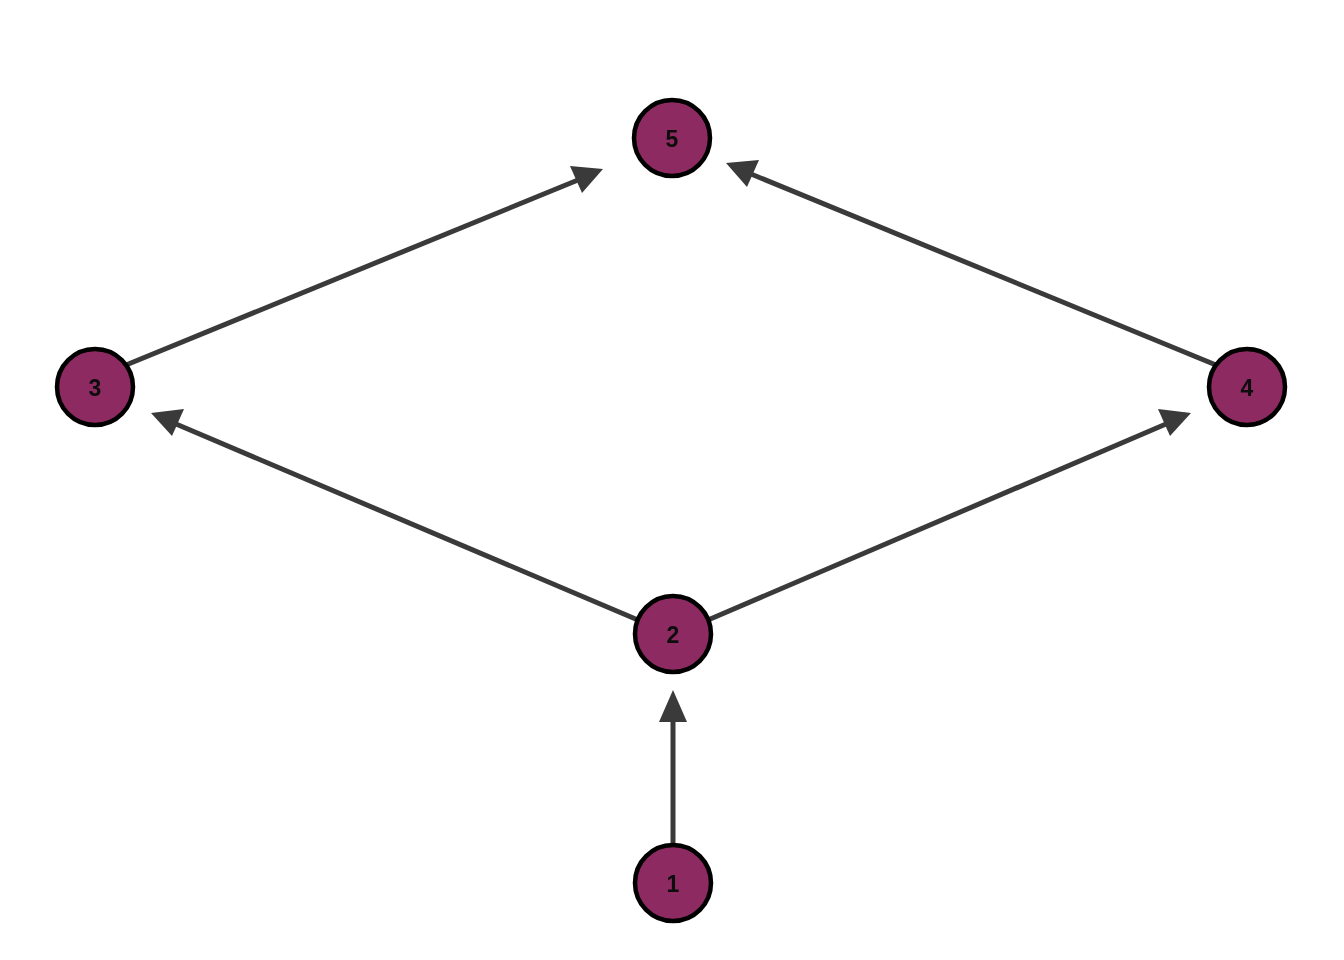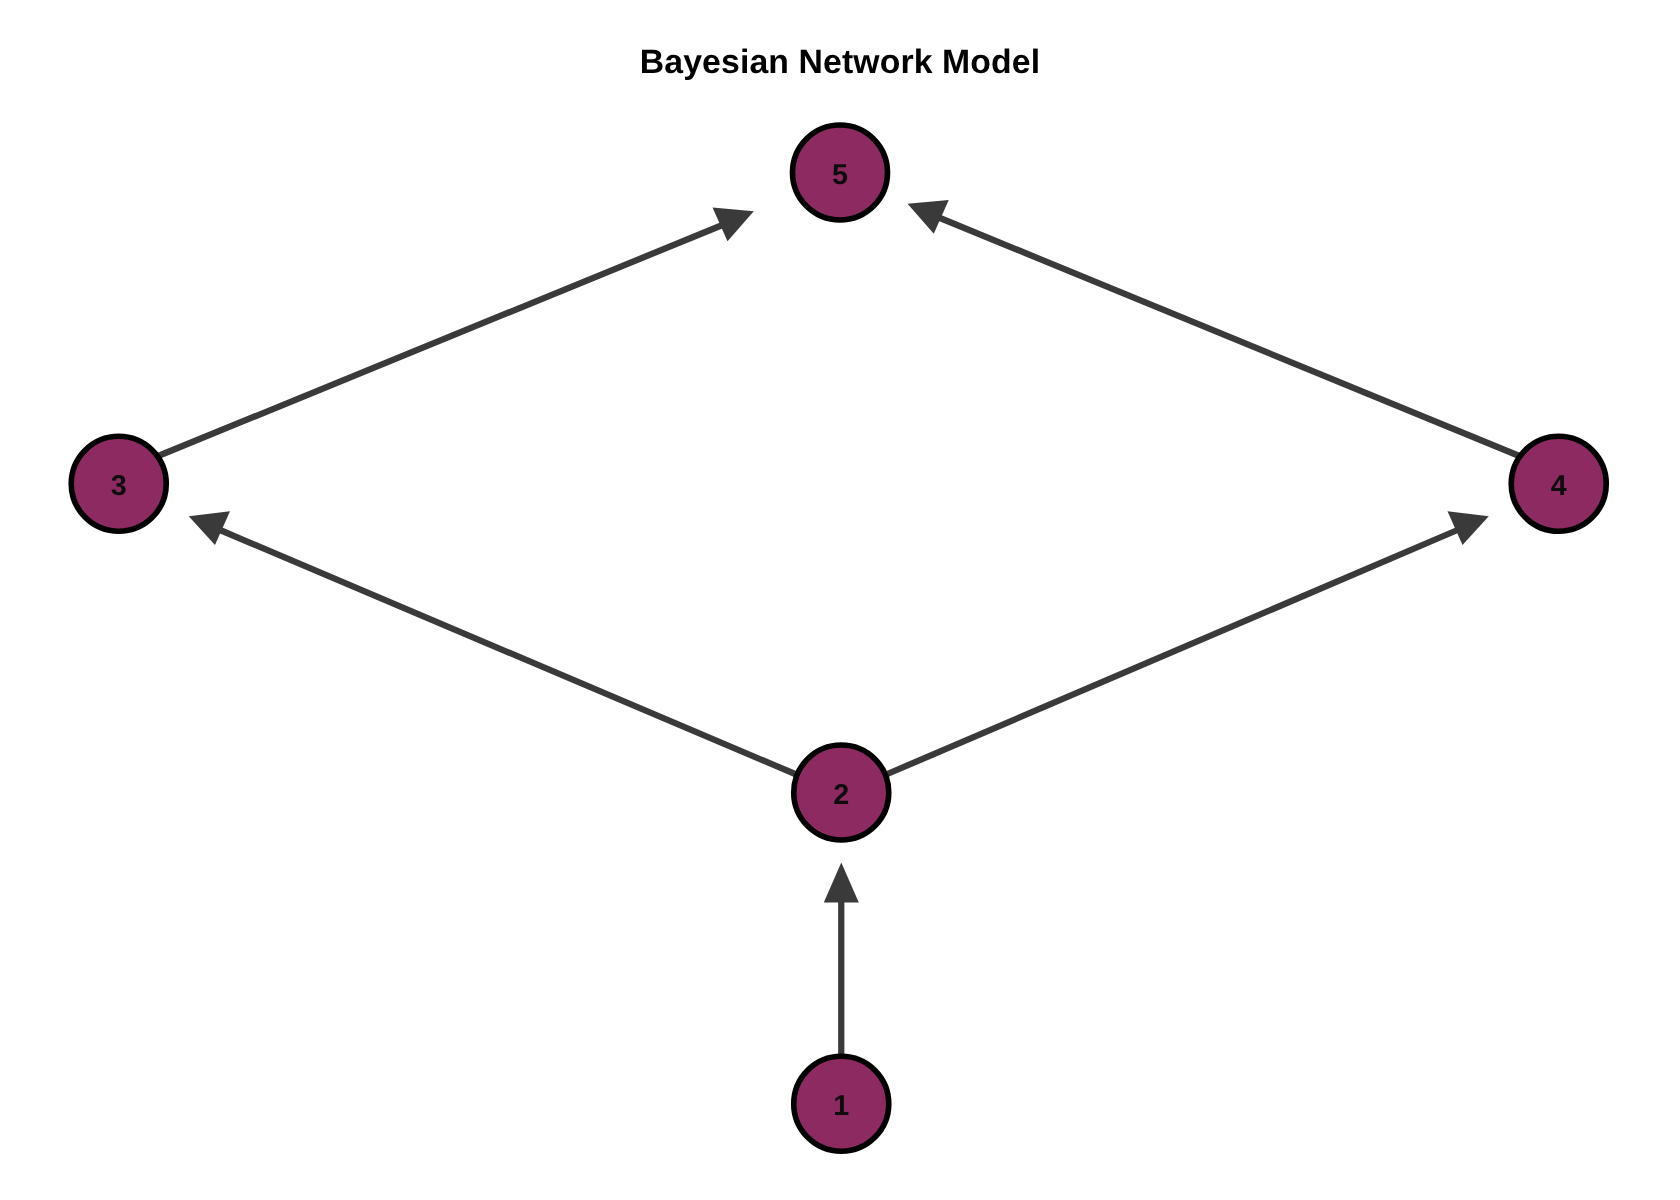--- a/index.html
+++ b/index.html
@@ -63,21 +63,20 @@
     text-anchor: middle;
     dominant-baseline: central;
     pointer-events: none;
   }
 </style>
 </head>
 <body style="background: rgb(255, 255, 255);">
 
 <div id="canvas" style="background: rgb(255, 255, 255);">
 
-  <div id="graph-title" style="color: rgb(0, 0, 0);">Bayesian Network Model</div>
 
   <svg id="network-svg" viewBox="0 0 1344 960">
 
     <g>
 
       <g>
         <line class="edge-line" x1="673" y1="845" x2="673" y2="707" stroke="#3a3a3a" stroke-width="5"></line>
         <polygon class="edge-arrowhead" points="673,690 659,722 687,722" fill="#3a3a3a"></polygon>
       </g>
 

